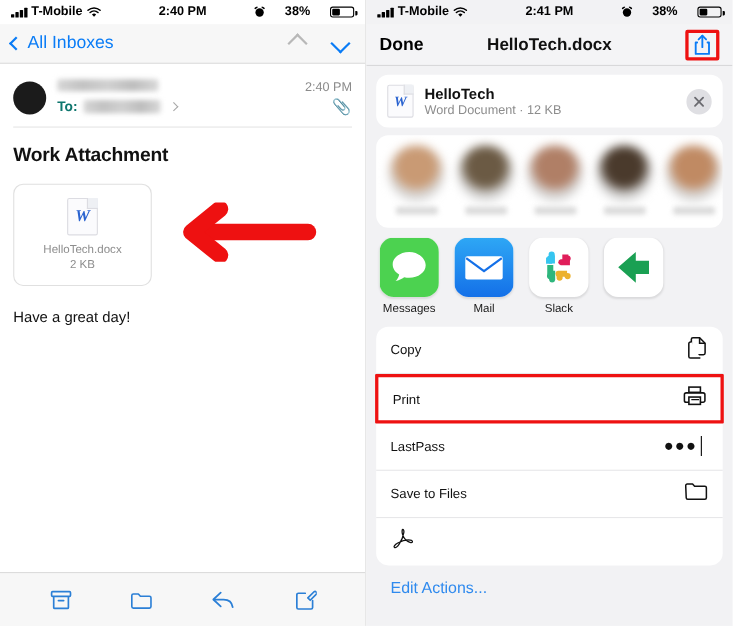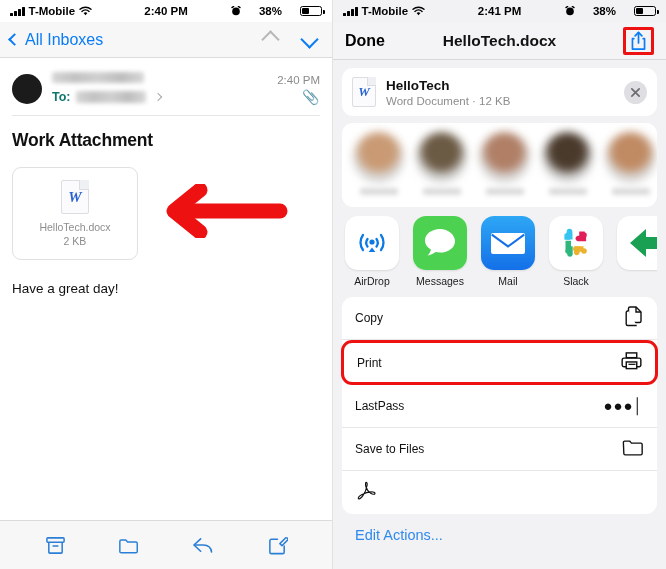--- a/index.html
+++ b/index.html
@@ -117,21 +117,21 @@
   .apps { display:flex; gap:10px; margin-top:9px; padding-left:1px; overflow:hidden; }
   .app { width:58px; flex:none; display:flex; flex-direction:column; align-items:center; cursor:pointer; }
   .app-ico { width:54px; height:54px; border-radius:13px; display:flex; align-items:center; justify-content:center; background:#fff; box-shadow:0 1px 2px rgba(0,0,0,.10); overflow:hidden; }
   .app-lbl { font-size:10.5px; color:#1b1b1b; margin-top:5px; text-align:center; }
 
   
   .actions { background:#fff; border-radius:11px; margin-top:10px; }
   .action { height:43px; display:flex; align-items:center; padding:0 13px; border-bottom:1px solid #e7e7e9; cursor:pointer; position:relative; }
   .action:last-child { border-bottom:none; }
   .action-lbl { font-size:12px; color:#111; flex:1; }
-  .action.highlight { border:3px solid #ee1111; border-radius:11px; height:45px; margin:0 -1px; }
+  .action.highlight { border:3px solid #ee1111; border-radius:1px; height:45px; margin:0 -1px; }
   .dots { font-size:15px; letter-spacing:1px; color:#111; font-weight:bold; }
   .edit-actions { color:#2f8aee; font-size:14.5px; padding:13px 13px 0 13px; cursor:pointer; }
 </style>
 </head>
 <body>
 
 <div class="panel panel-left">
 
   <div class="statusbar">
     <div class="sb-left">
@@ -311,35 +311,20 @@
           <div class="pface" style="background:radial-gradient(circle at 50% 38%, #4a3a2c 0 42%, #d9d9d9 62%), linear-gradient(180deg,#e8e8e8 55%,#5fc878 56%)"></div>
           <div class="pname"></div>
         </div>
         <div class="person">
           <div class="pface" style="background:radial-gradient(circle at 50% 38%, #c08a63 0 42%, #d9d9d9 62%), linear-gradient(180deg,#e8e8e8 55%,#72cf87 56%)"></div>
           <div class="pname"></div>
         </div>
       </div>
 
     <div class="apps">
-        <div class="app">
-          <span class="app-ico">
-            <svg width="40" height="40" viewBox="0 0 40 40">
-              <g fill="none" stroke="#0b7ae5" stroke-width="2.3" stroke-linecap="round">
-                <path d="M11 27a12.5 12.5 0 0 1 0-15"></path>
-                <path d="M29 12a12.5 12.5 0 0 1 0 15"></path>
-                <path d="M15.5 23.5a6.5 6.5 0 0 1 0-7.5"></path>
-                <path d="M24.5 16a6.5 6.5 0 0 1 0 7.5"></path>
-              </g>
-              <circle cx="20" cy="19" r="2.6" fill="#0b7ae5"></circle>
-              <path d="M20 24.5 16.6 29h6.8z" fill="#0b7ae5"></path>
-            </svg>
-          </span>
-          <span class="app-lbl">AirDrop</span>
-        </div>
         <div class="app">
           <span class="app-ico">
             <svg width="54" height="54" viewBox="0 0 54 54">
               <rect width="54" height="54" fill="#4cd250"></rect>
               <path d="M27 13c-8.3 0-15 5.1-15 11.4 0 3.7 2.3 7 5.9 9.1-.4 2.3-1.6 4.4-3.3 6 2.9-.5 5.6-1.7 7.9-3.4 1.4.3 2.9.5 4.5.5 8.3 0 15-5.1 15-11.4S35.3 13 27 13z" fill="#fff"></path>
             </svg>
           </span>
           <span class="app-lbl">Messages</span>
         </div>
         <div class="app">

